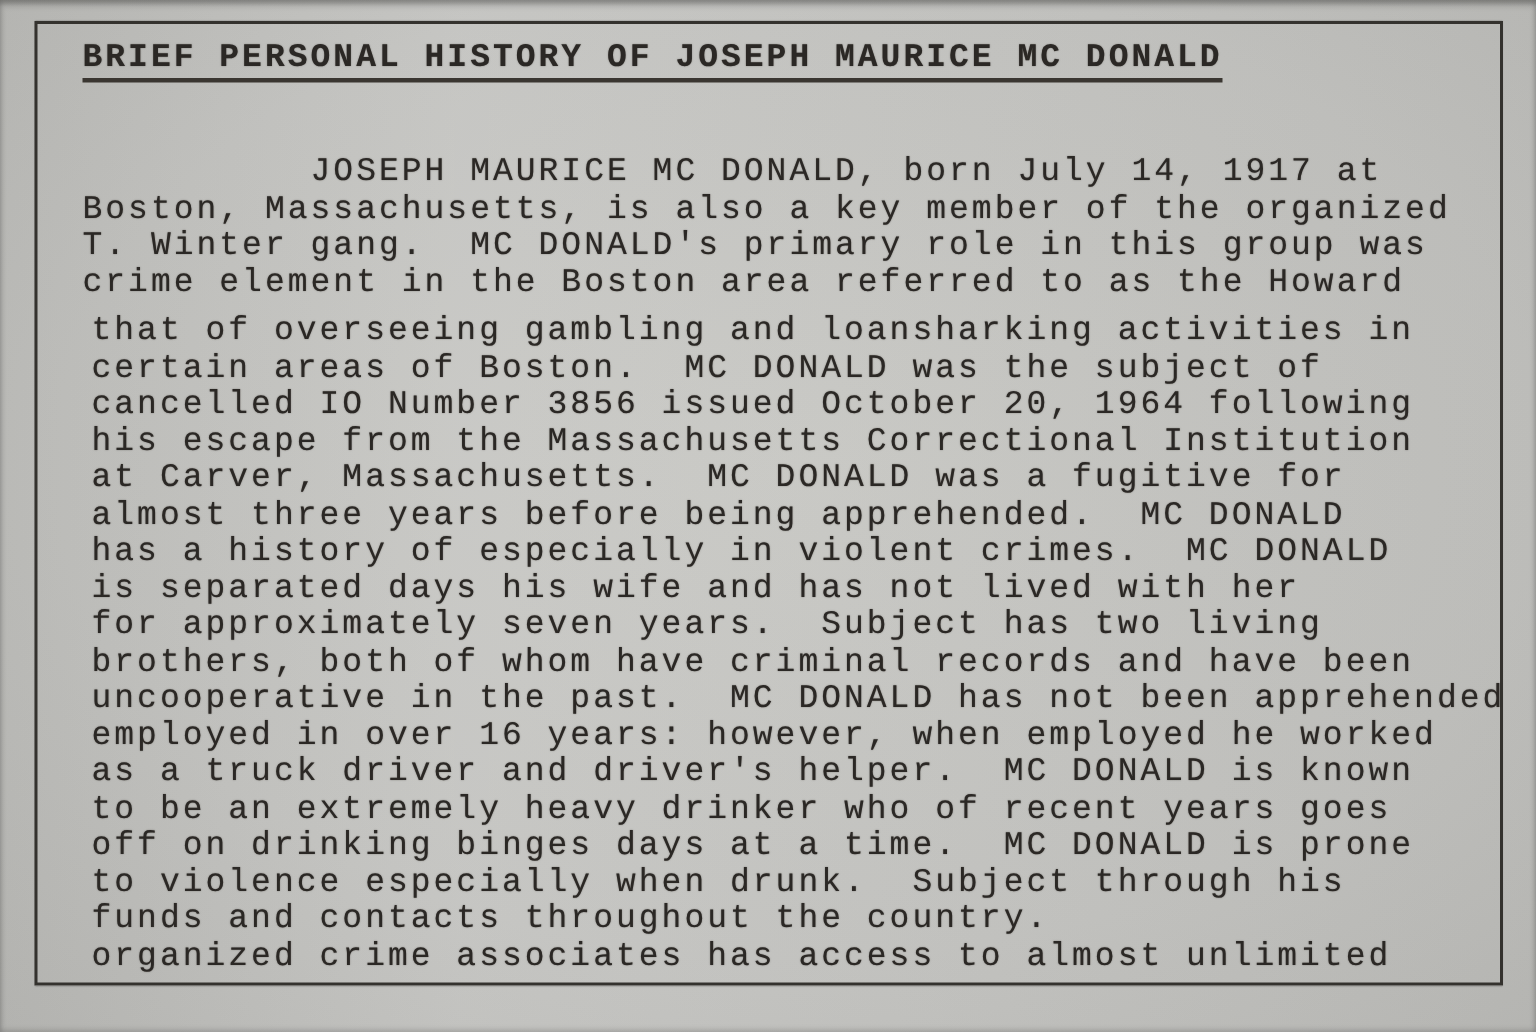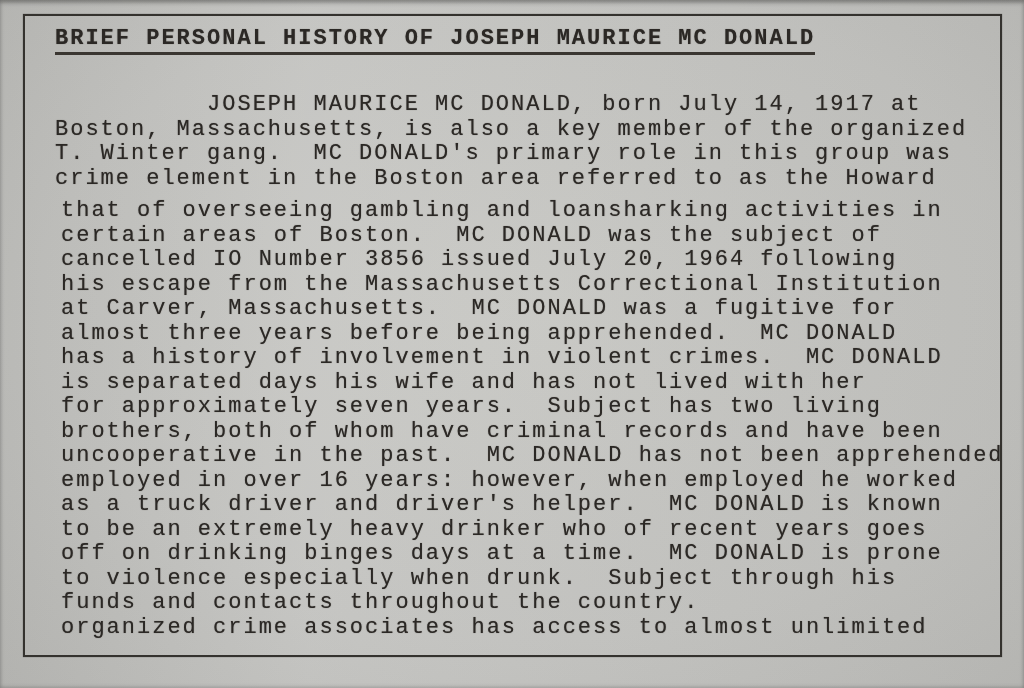--- a/index.html
+++ b/index.html
@@ -55,21 +55,21 @@
     font-weight: bold;
     padding-bottom: 1px;
     border-bottom: 3px solid #3a3631;
     white-space: pre;
     margin-bottom: 4px;
   }
   .para {
     margin: 0;
   }
   .para-1 {
-    margin-top: 34px;
+    margin-top: 44px;
   }
   .para-2 {
     margin-top: 8px;
     margin-left: 6px;
   }
   .text-line {
     font-size: 22px;
     letter-spacing: 2px;
     line-height: 24.5px;
     white-space: pre;
@@ -87,25 +87,25 @@
       <div class="para para-1">
         <div class="text-line">          JOSEPH MAURICE MC DONALD, born July 14, 1917 at</div>
         <div class="text-line">Boston, Massachusetts, is also a key member of the organized</div>
         <div class="text-line">T. Winter gang.  MC DONALD's primary role in this group was</div>
         <div class="text-line">crime element in the Boston area referred to as the Howard</div>
       </div>
 
       <div class="para para-2">
         <div class="text-line">that of overseeing gambling and loansharking activities in</div>
         <div class="text-line">certain areas of Boston.  MC DONALD was the subject of</div>
-        <div class="text-line">cancelled IO Number 3856 issued July 20, 1964 following</div>
+        <div class="text-line">cancelled IO Number 3856 issued October 20, 1964 following</div>
         <div class="text-line">his escape from the Massachusetts Correctional Institution</div>
         <div class="text-line">at Carver, Massachusetts.  MC DONALD was a fugitive for</div>
         <div class="text-line">almost three years before being apprehended.  MC DONALD</div>
-        <div class="text-line">has a history of involvement in violent crimes.  MC DONALD</div>
+        <div class="text-line">has a history of especially in violent crimes.  MC DONALD</div>
         <div class="text-line">is separated days his wife and has not lived with her</div>
         <div class="text-line">for approximately seven years.  Subject has two living</div>
         <div class="text-line">brothers, both of whom have criminal records and have been</div>
         <div class="text-line">uncooperative in the past.  MC DONALD has not been apprehended</div>
         <div class="text-line">employed in over 16 years: however, when employed he worked</div>
         <div class="text-line">as a truck driver and driver's helper.  MC DONALD is known</div>
         <div class="text-line">to be an extremely heavy drinker who of recent years goes</div>
         <div class="text-line">off on drinking binges days at a time.  MC DONALD is prone</div>
         <div class="text-line">to violence especially when drunk.  Subject through his</div>
         <div class="text-line">funds and contacts throughout the country.</div>

